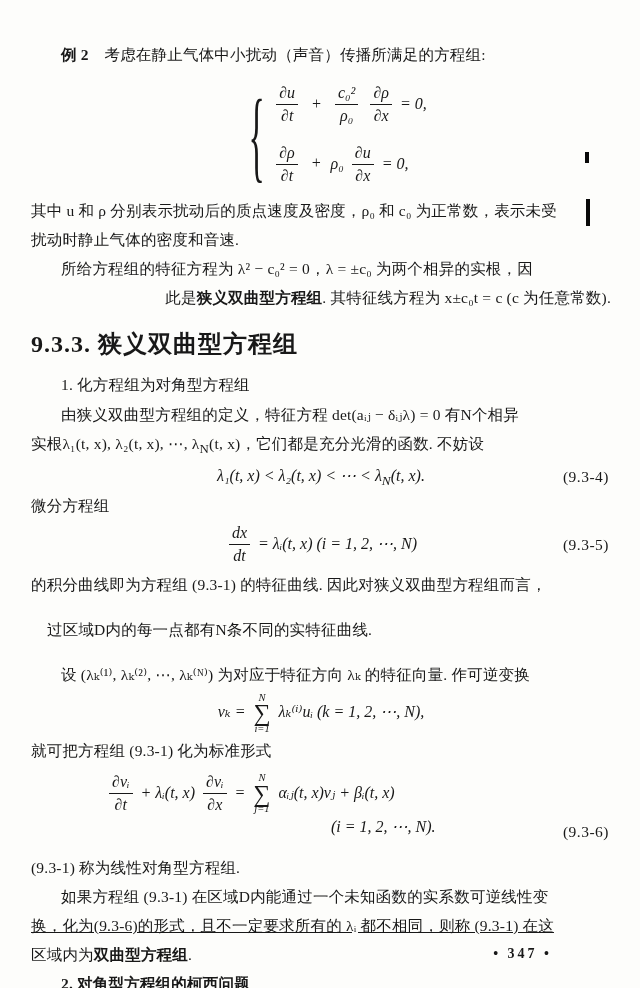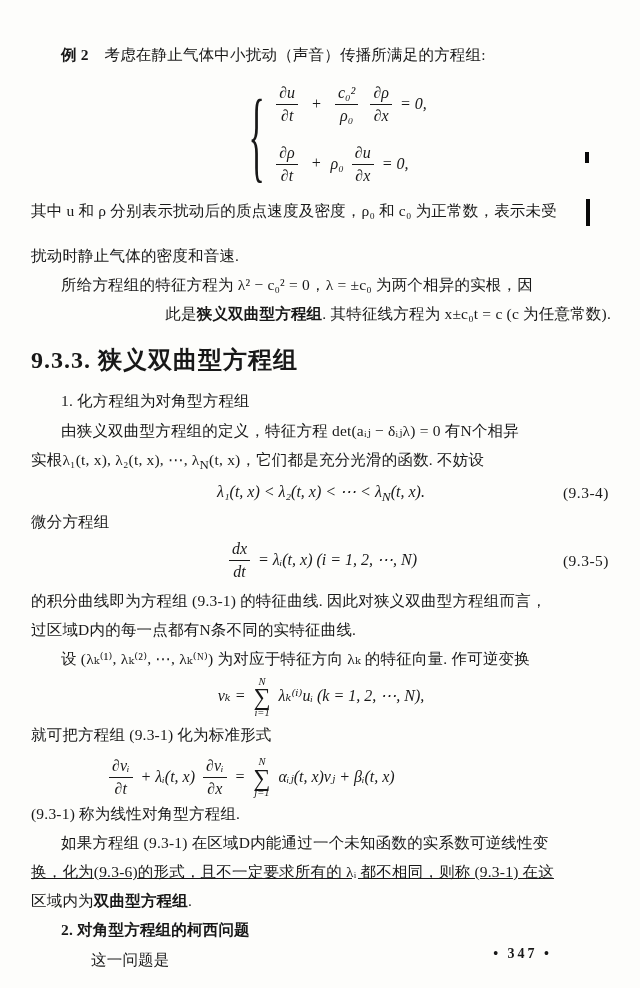--- a/index.html
+++ b/index.html
@@ -68,21 +68,21 @@
         <div class="m">
           <span class="fr"><span class="n">∂ρ</span><span class="d">∂t</span></span>
           <span class="op">+</span>
           <span>ρ₀</span>
           <span class="fr"><span class="n">∂u</span><span class="d">∂x</span></span>
           <span>= 0,</span>
         </div>
       </div>
     </div>
 
-    <p class="line" style="margin:10px 0 16px;">其中 u 和 ρ 分别表示扰动后的质点速度及密度，ρ₀ 和 c₀ 为正常数，表示未受</p>
+    <p class="line" style="margin:10px 0 0;">其中 u 和 ρ 分别表示扰动后的质点速度及密度，ρ₀ 和 c₀ 为正常数，表示未受</p>
     <p class="line" style="margin:0;">扰动时静止气体的密度和音速.</p>
 
     <p class="line ind" style="margin:0;">所给方程组的特征方程为 λ² − c₀² = 0，λ = ±c₀ 为两个相异的实根，因</p>
     <p class="line" style="margin:0;text-align:right;"><span>此是</span><span class="bold">狭义双曲型方程组</span><span>. 其特征线方程为 x±c₀t = c (c 为任意常数).</span></p>
 
     <h2 class="heading">9.3.3. 狭义双曲型方程组</h2>
 
     <p class="line item" style="margin:2px 0 0;">1. 化方程组为对角型方程组</p>
 
     <p class="line ind" style="margin:0;">由狭义双曲型方程组的定义，特征方程 det(aᵢⱼ − δᵢⱼλ) = 0 有N个相异</p>
@@ -95,21 +95,21 @@
 
     <p class="line" style="margin:0;">微分方程组</p>
 
     <div class="eqrow eqcenter m" style="margin:4px 0;">
       <span class="fr"><span class="n">dx</span><span class="d">dt</span></span>
       <span>= λᵢ(t, x)   (i = 1, 2, ⋯, N)</span>
       <span class="lab">(9.3-5)</span>
     </div>
 
     <p class="line" style="margin:4px 0 0;">的积分曲线即为方程组 (9.3-1) 的特征曲线. 因此对狭义双曲型方程组而言，</p>
-    <p class="line" style="margin:0;">过区域D内的每一点都有N条不同的实特征曲线.</p>
+    <p class="line" style="margin:16px;">过区域D内的每一点都有N条不同的实特征曲线.</p>
 
     <p class="line ind" style="margin:0;">设 (λₖ⁽¹⁾, λₖ⁽²⁾, ⋯, λₖ⁽ᴺ⁾) 为对应于特征方向 λₖ 的特征向量. 作可逆变换</p>
 
     <div class="eqcenter m" style="margin:4px 0 2px;">
       <span>vₖ =</span>
       <span class="sum">
           <span class="st">N</span>
           <span class="ss">∑</span>
           <span class="sb">i=1</span>
         </span>
@@ -124,20 +124,24 @@
       <span class="fr"><span class="n">∂vᵢ</span><span class="d">∂x</span></span>
       <span>=</span>
       <span class="sum">
           <span class="st">N</span>
           <span class="ss">∑</span>
           <span class="sb">j=1</span>
         </span>
       <span>αᵢⱼ(t, x)vⱼ + βᵢ(t, x)</span>
     </div>
 
+    <div class="eqrow m eq936l2">
+      <span class="cond">(i = 1, 2, ⋯, N).</span>
+      <span class="lab">(9.3-6)</span>
+    </div>
 
     <p class="line" style="margin:0;">(9.3-1) 称为线性对角型方程组.</p>
 
     <p class="line ind" style="margin:0;">如果方程组 (9.3-1) 在区域D内能通过一个未知函数的实系数可逆线性变</p>
     <p class="line" style="margin:0;text-decoration:underline;">换，化为(9.3-6)的形式，且不一定要求所有的 λᵢ 都不相同，则称 (9.3-1) 在这</p>
     <p class="line" style="margin:0;"><span>区域内为</span><span class="bold">双曲型方程组</span><span>.</span></p>
 
     <p class="line item item2" style="margin:0;">2. 对角型方程组的柯西问题</p>
     <p class="line" style="margin:0;padding-left:60px;">这一问题是</p>
 

